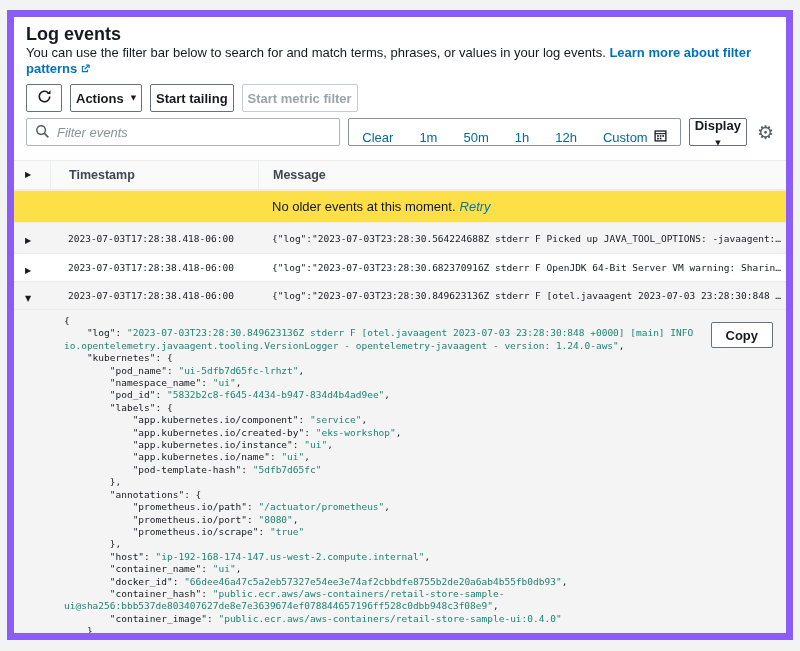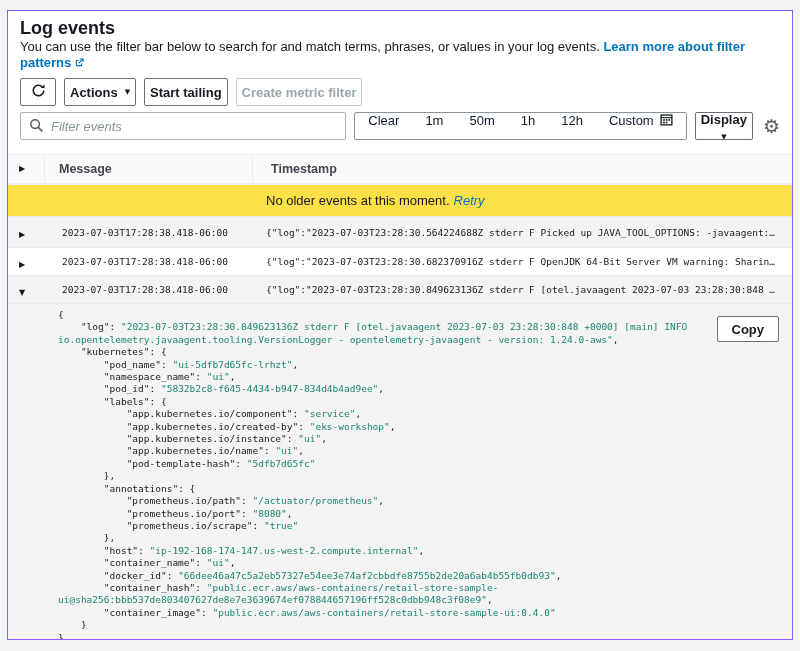--- a/index.html
+++ b/index.html
@@ -1,41 +1,41 @@
 <!DOCTYPE html>
 <html><head>
 <meta charset="utf-8">
 <style>
   * { box-sizing: border-box; margin: 0; padding: 0; }
   html,body { width:800px; height:651px; overflow:hidden; background:#f2f3f3;
     font-family:"Liberation Sans", sans-serif; color:#16191f; }
   .card { position:relative; margin:10px 7px 0; height:630px; background:#fff;
-    border:1px solid #8b5cf6; display:flex; flex-direction:column; }
+    border:7px solid #8b5cf6; display:flex; flex-direction:column; }
   .pad { padding:6px 12px 0; }
   .title { font-size:18px; font-weight:700; line-height:22px; }
   .desc { font-size:13px; line-height:16px; color:#16191f; }
   .link { color:#0073bb; font-weight:700; text-decoration:none; cursor:pointer; }
   .ext-icon { display:inline-block; vertical-align:-1px; margin-left:3px; }
   .toolbar { display:flex; gap:8px; margin-top:6px; height:28px; }
   .btn { display:inline-flex; align-items:center; justify-content:center; gap:7px;
     height:28px; padding:0 5px; background:#fff; border:1px solid #687078;
     border-radius:2px; font-size:13px; font-weight:700; color:#16191f; cursor:pointer; }
   .btn.icon-only { width:36px; padding:0; }
   .btn.disabled { color:#9aa5ab; border-color:#c6cbd0; cursor:default; }
   .caret { font-family:"DejaVu Sans", sans-serif; font-size:7px; line-height:1; }
   .filter-row { display:flex; align-items:center; margin-top:6px; height:28px; }
   .search-wrap { position:relative; flex:1; margin-right:8px; }
   .search-wrap svg { position:absolute; left:9px; top:6px; }
   .search-input { width:100%; height:28px; border:1px solid #aab7b8; border-radius:2px;
     padding:0 8px 0 30px; font-size:13px; font-family:"Liberation Sans", sans-serif; color:#16191f; }
   .search-input::placeholder { font-style:italic; color:#879596; }
   .seg { display:flex; align-items:center; height:28px; border:1px solid #879596;
     border-radius:2px; background:#fff; }
-  .seg-item { display:inline-flex; align-items:flex-start; gap:6px; padding:0 13px;
-    font-size:13px; color:#0f172a; cursor:pointer; height:100%; }
+  .seg-item { display:inline-flex; align-items:flex-end; gap:6px; padding:0 13px;
+    font-size:13px; color:#0369a1; cursor:pointer; height:100%; }
   .display-btn { margin-left:8px;flex-direction:column; }
   .gear { margin-left:10px; font-family:"DejaVu Sans", sans-serif; font-size:19px;
     color:#545b64; cursor:pointer; line-height:1; }
   .table { margin-top:14px; display:flex; flex-direction:column; flex:1; min-height:0; }
   .grid { display:grid; grid-template-columns:36px 208px 1fr; align-items:center; }
   .thead { height:30px; border-top:1px solid #eaeded; border-bottom:1px solid #eaeded;
     background:#fafafa; font-size:12.5px; font-weight:700; color:#414750; }
   .th { height:100%; display:flex; align-items:center; }
   .th.c2, .th.c3 { border-left:1px solid #eaeded; }
   .c1 { padding-left:11px; }
@@ -83,21 +83,21 @@
             </svg></span>
       </button>
       <button class="btn">
         <span>Actions</span>
         <span class="caret">▼</span>
       </button>
       <button class="btn">
         <span>Start tailing</span>
       </button>
       <button class="btn disabled">
-        <span>Create metric filter</span>
+        <span>Start metric filter</span>
       </button>
     </div>
 
     <div class="filter-row">
       <div class="search-wrap">
         <svg width="15" height="15" viewBox="0 0 16 16">
             <circle cx="6.5" cy="6.5" r="4.6" fill="none" stroke="#545b64" stroke-width="1.6"></circle>
             <line x1="10" y1="10" x2="14.2" y2="14.2" stroke="#545b64" stroke-width="1.8"></line>
           </svg>
         <input class="search-input" value="" placeholder="Filter events" style="">
@@ -137,22 +137,22 @@
       </button>
       <span class="gear">⚙</span>
     </div>
   </div>
 
   <div class="table">
     <div class="grid thead">
       <div class="th c1">
           <span class="tri">▶</span>
         </div>
+      <div class="th c2">Timestamp</div>
       <div class="th c3">Message</div>
-      <div class="th c2">Timestamp</div>
     </div>
 
     <div class="grid row notice-row">
       <div class="c1"></div>
         <div class="c2"></div>
       <div class="c3">
         <span>No older events at this moment.</span><span class="retry">Retry</span>
       </div>
     </div>
 

